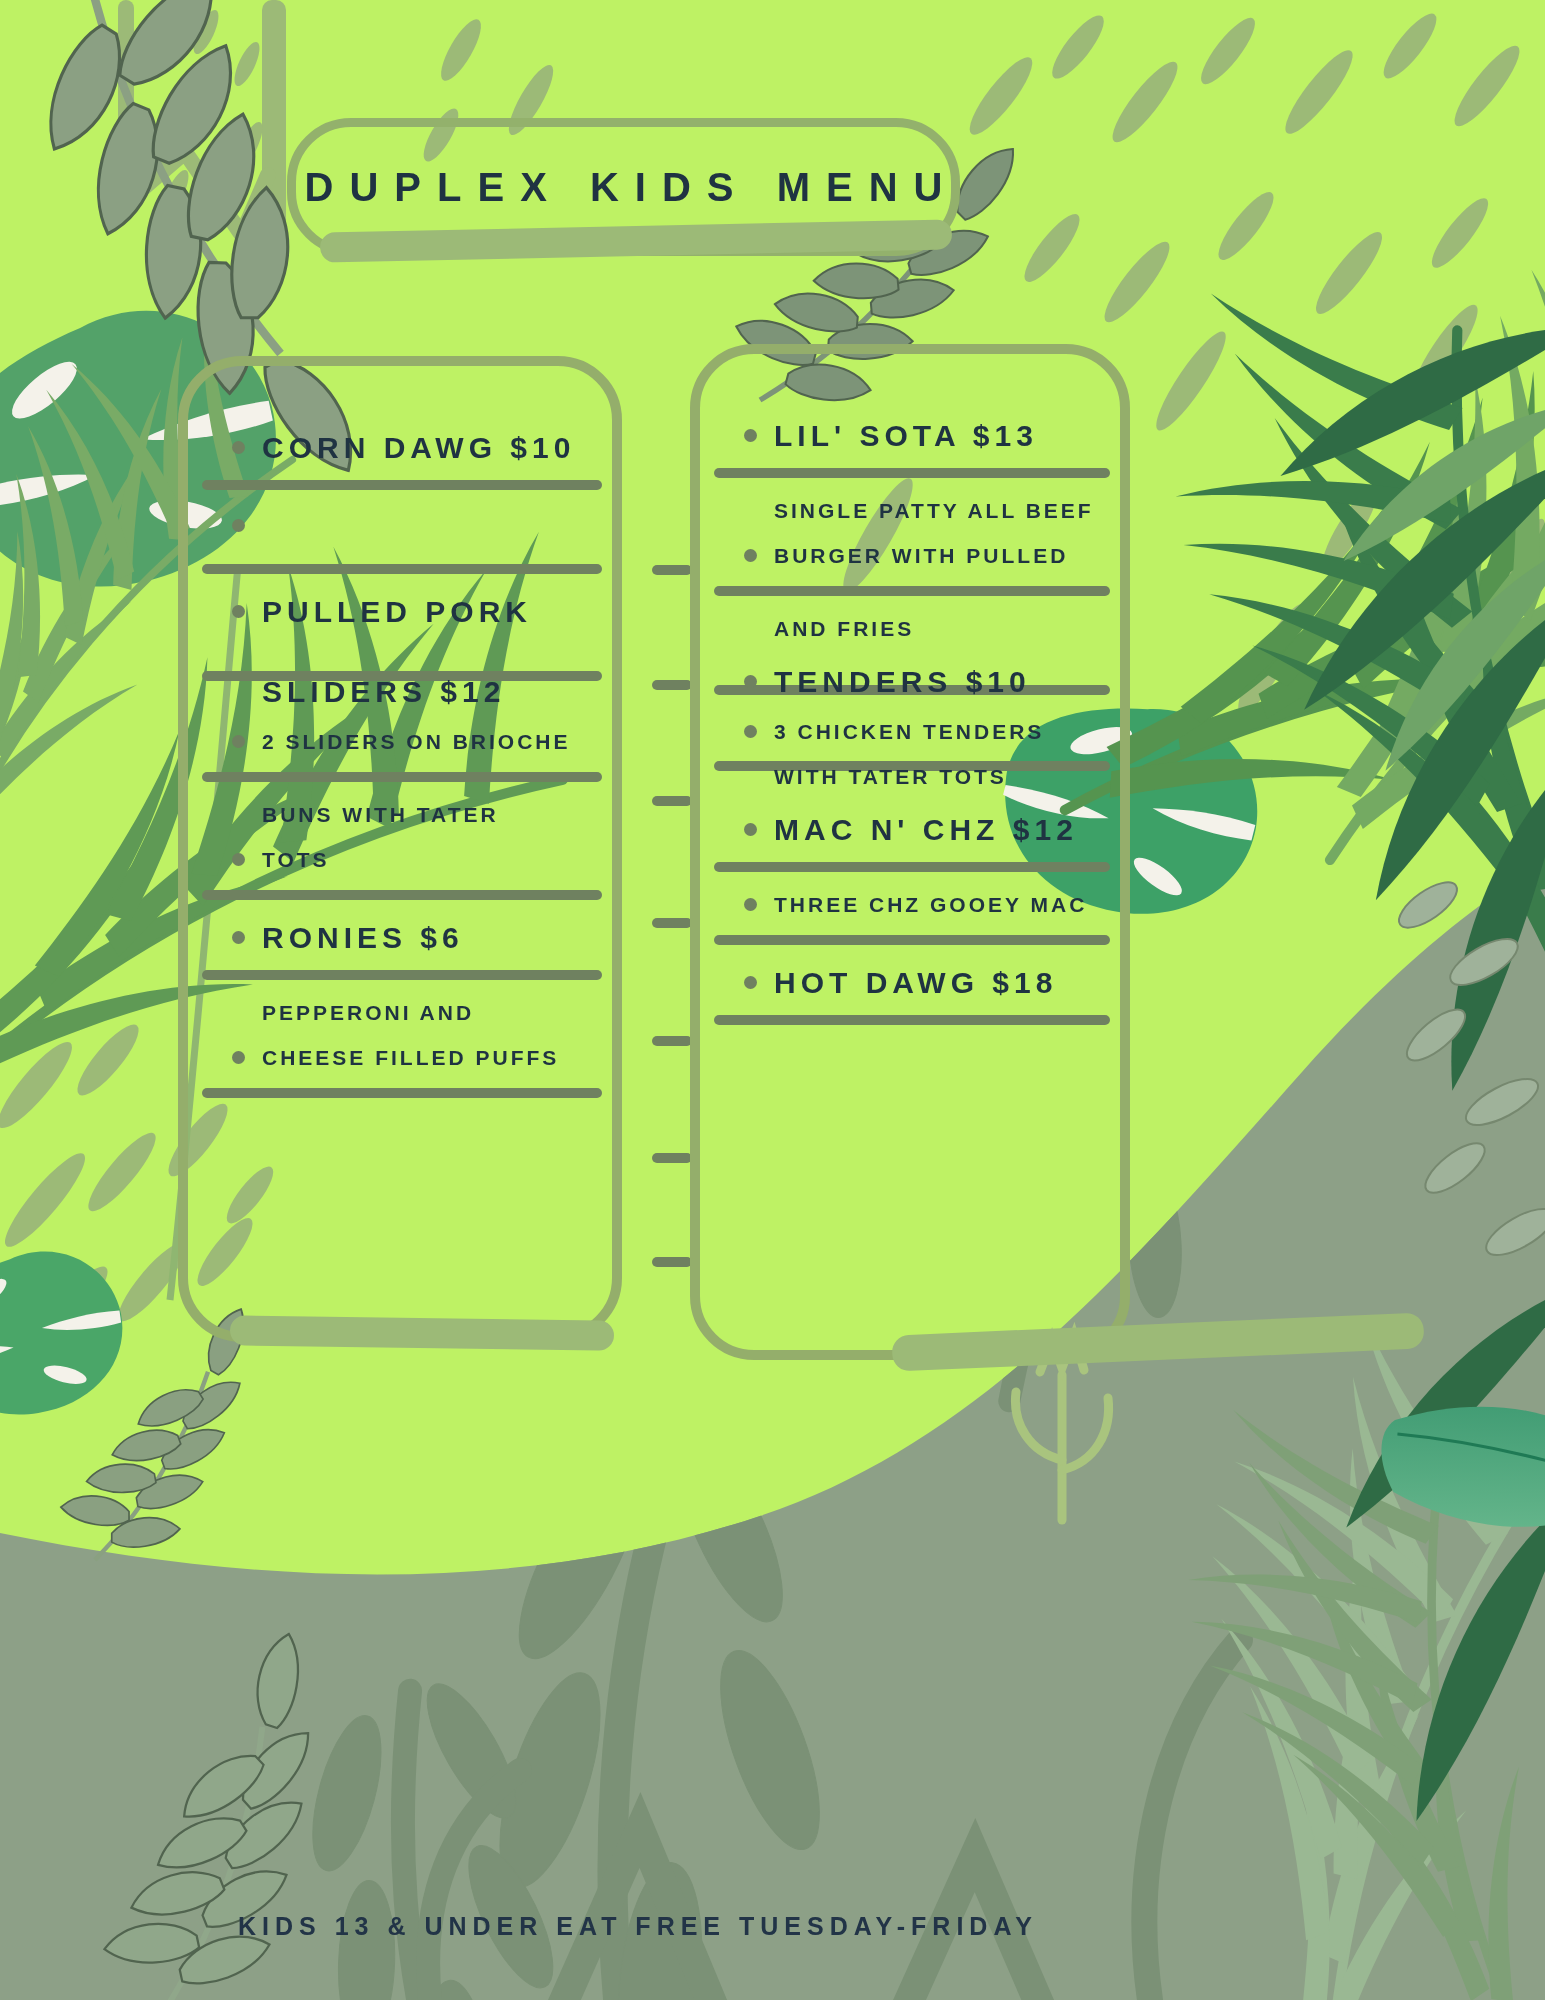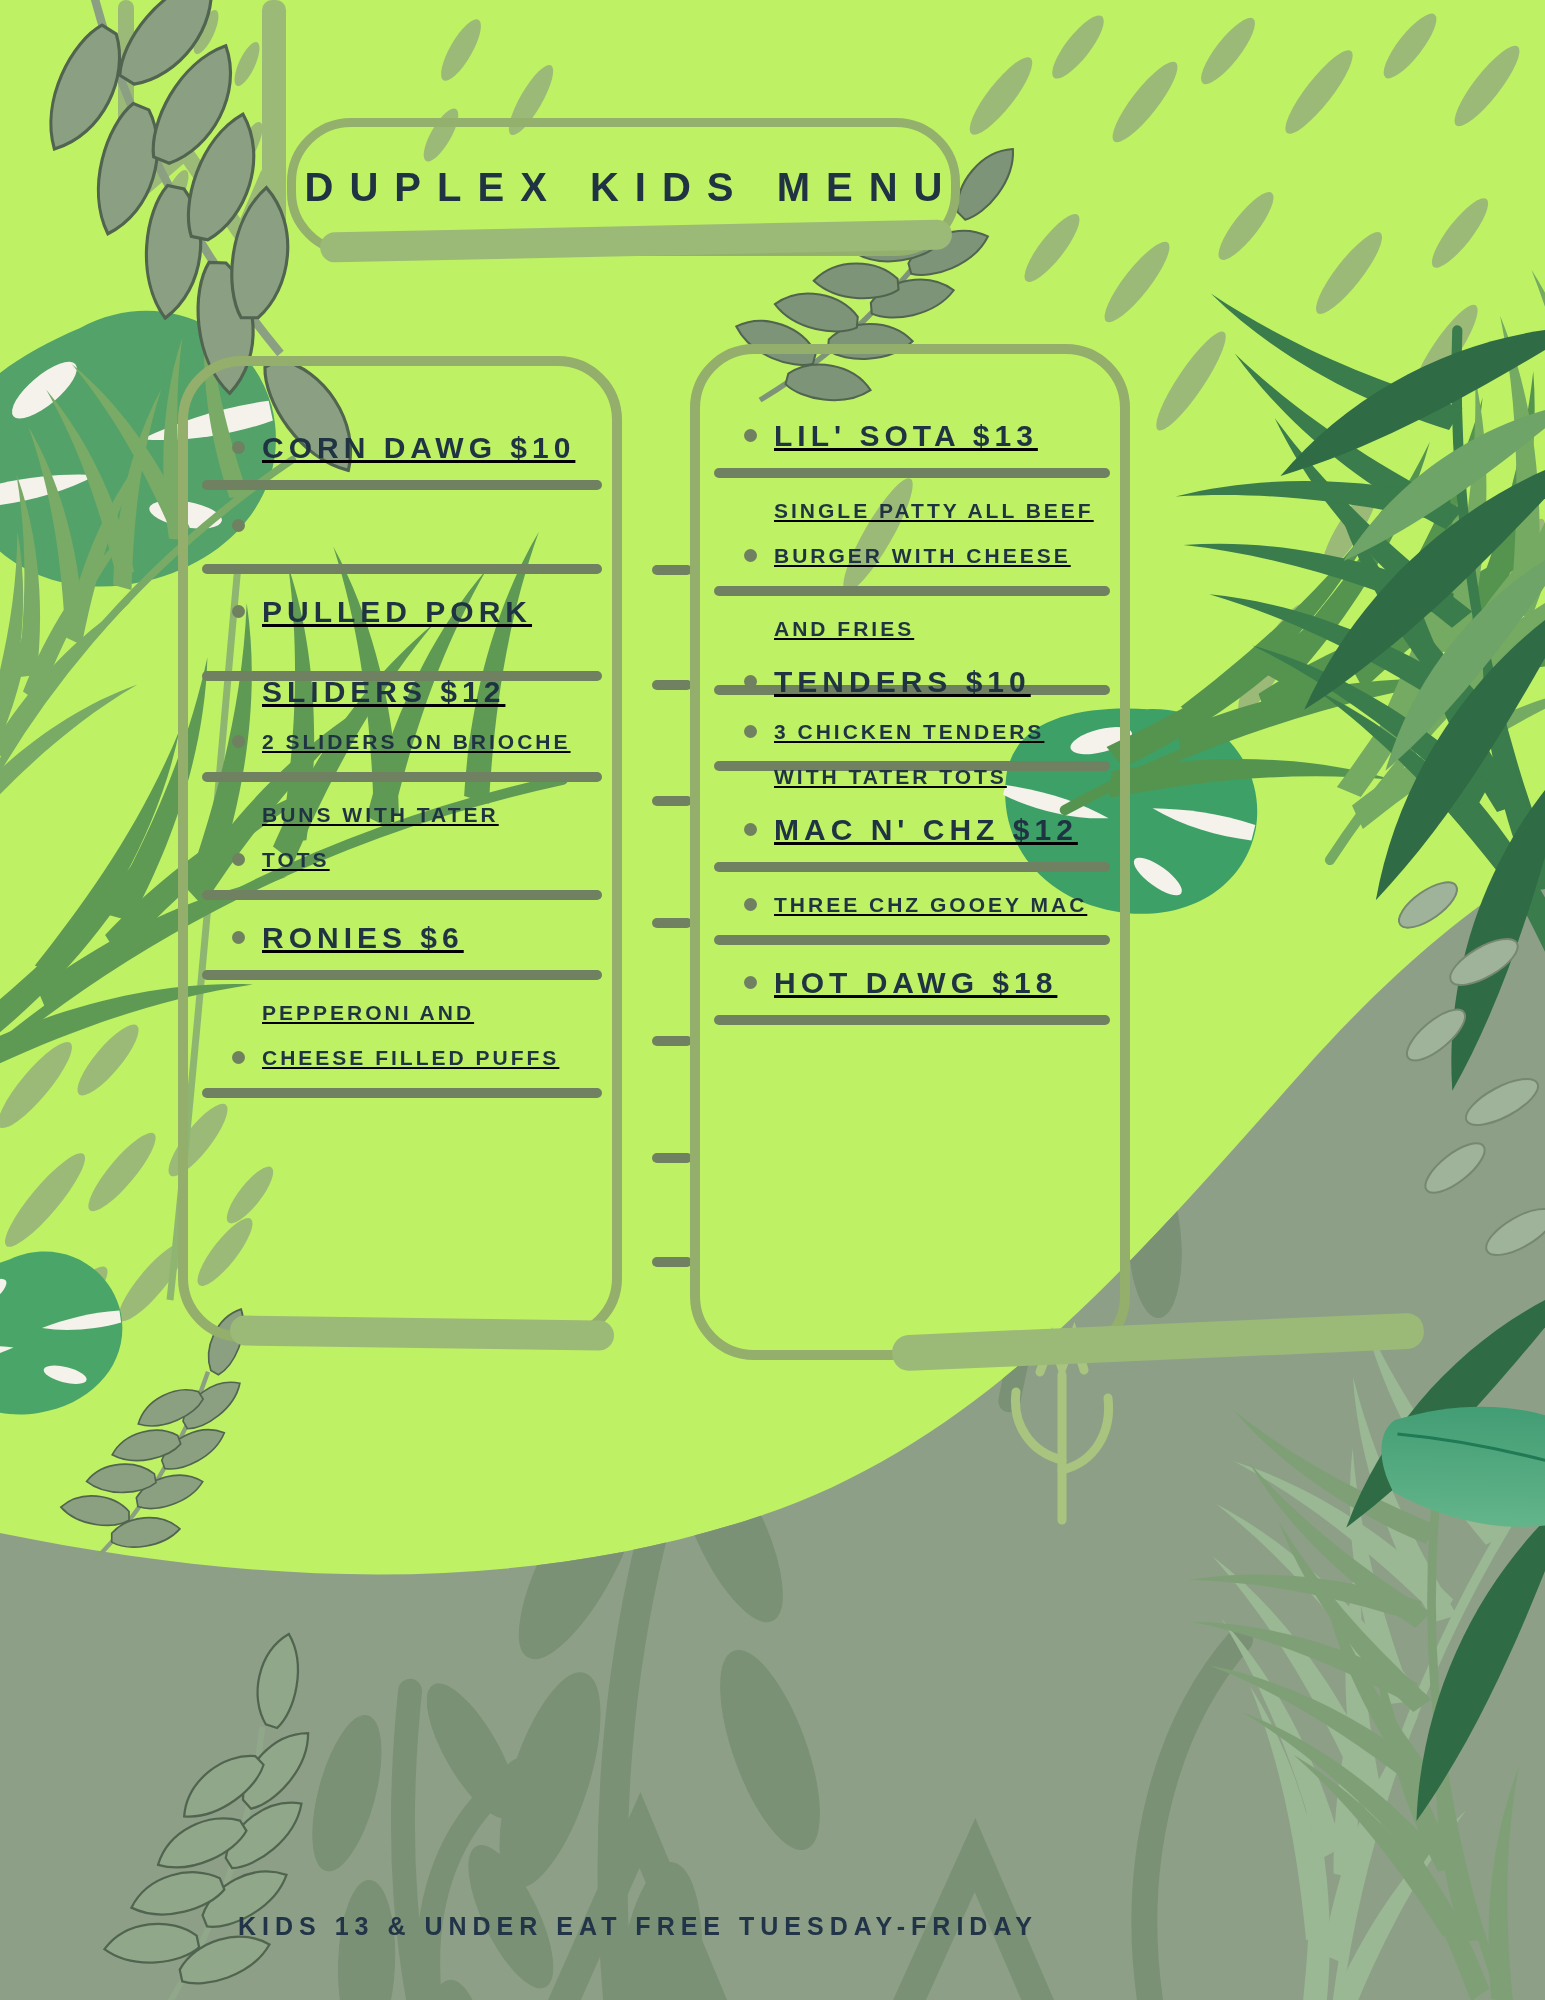--- a/index.html
+++ b/index.html
@@ -11,21 +11,21 @@
   .banner{position:absolute;left:287px;top:118px;width:655px;height:120px;
           border:9px solid #93b16c;border-radius:64px;display:flex;align-items:center;
           justify-content:center;z-index:3;}
   .banner .t{font-size:40px;font-weight:bold;letter-spacing:16px;color:#1f3342;
              white-space:nowrap;padding-left:16px;}
 
   
   .menu-box{position:absolute;border:10px solid #94ae6b;border-radius:64px;z-index:2;}
   #box-left{left:178px;top:356px;width:424px;height:966px;}
   #box-right{left:690px;top:344px;width:420px;height:996px;}
-  .col{height:100%;padding:44px 24px 0 40px;box-sizing:border-box;text-decoration:underline;}
+  .col{height:100%;padding:44px 24px 0 40px;box-sizing:border-box;}
 
   .entry{position:relative;padding-left:34px;color:#1f3342;font-weight:bold;}
   .heading{font-size:30px;letter-spacing:5px;line-height:40px;margin:18px 0 12px;white-space:nowrap;}
   .desc{font-size:21px;letter-spacing:3px;line-height:30px;margin:15px 0;white-space:nowrap;}
   .blank{height:46px;}
   .gap-top{margin-top:40px;}
   .dot{position:absolute;left:4px;top:50%;margin-top:-7px;width:13px;height:13px;
        border-radius:50%;background:#6f8160;}
   .blank .dot{top:40%;}
   .rule{height:10px;border-radius:6px;background:#6f8160;margin:10px -14px 18px -26px;}
@@ -275,21 +275,21 @@
         <div class="entry desc"><span class="txt">PEPPERONI AND</span></div>
         <div class="entry desc"><span class="dot"></span><span class="txt">CHEESE FILLED PUFFS</span></div>
         <div class="rule"></div>
       </div>
   </div>
   <div class="menu-box" id="box-right">
     <div class="col">
         <div class="entry heading"><span class="dot"></span><span class="txt">LIL' SOTA $13</span></div>
         <div class="rule"></div>
         <div class="entry desc"><span class="txt">SINGLE PATTY ALL BEEF</span></div>
-        <div class="entry desc"><span class="dot"></span><span class="txt">BURGER WITH CHEESE</span></div>
+        <div class="entry desc"><span class="dot"></span><span class="txt">BURGER WITH PULLED</span></div>
         <div class="rule"></div>
         <div class="entry desc"><span class="txt">AND FRIES</span></div>
         <div class="entry heading strike-mid"><span class="dot"></span><span class="txt">TENDERS $10</span><div class="strike-bar"></div></div>
         <div class="entry desc"><span class="dot"></span><span class="txt">3 CHICKEN TENDERS</span></div>
         <div class="entry desc strike-top"><span class="txt">WITH TATER TOTS</span><div class="strike-bar"></div></div>
         <div class="entry heading"><span class="dot"></span><span class="txt">MAC N' CHZ $12</span></div>
         <div class="rule"></div>
         <div class="entry desc"><span class="dot"></span><span class="txt">THREE CHZ GOOEY MAC</span></div>
         <div class="rule"></div>
         <div class="entry heading"><span class="dot"></span><span class="txt">HOT DAWG $18</span></div>

